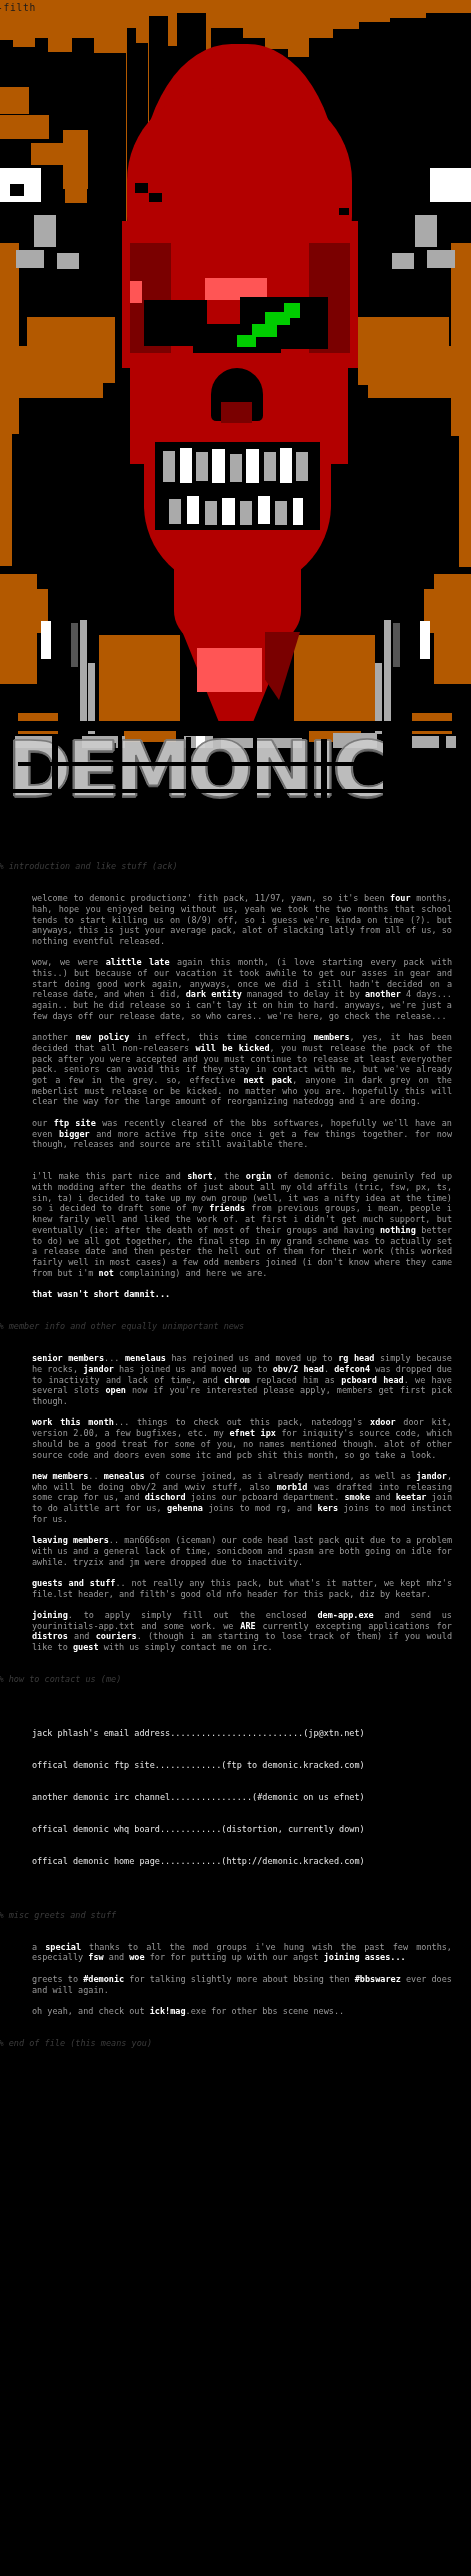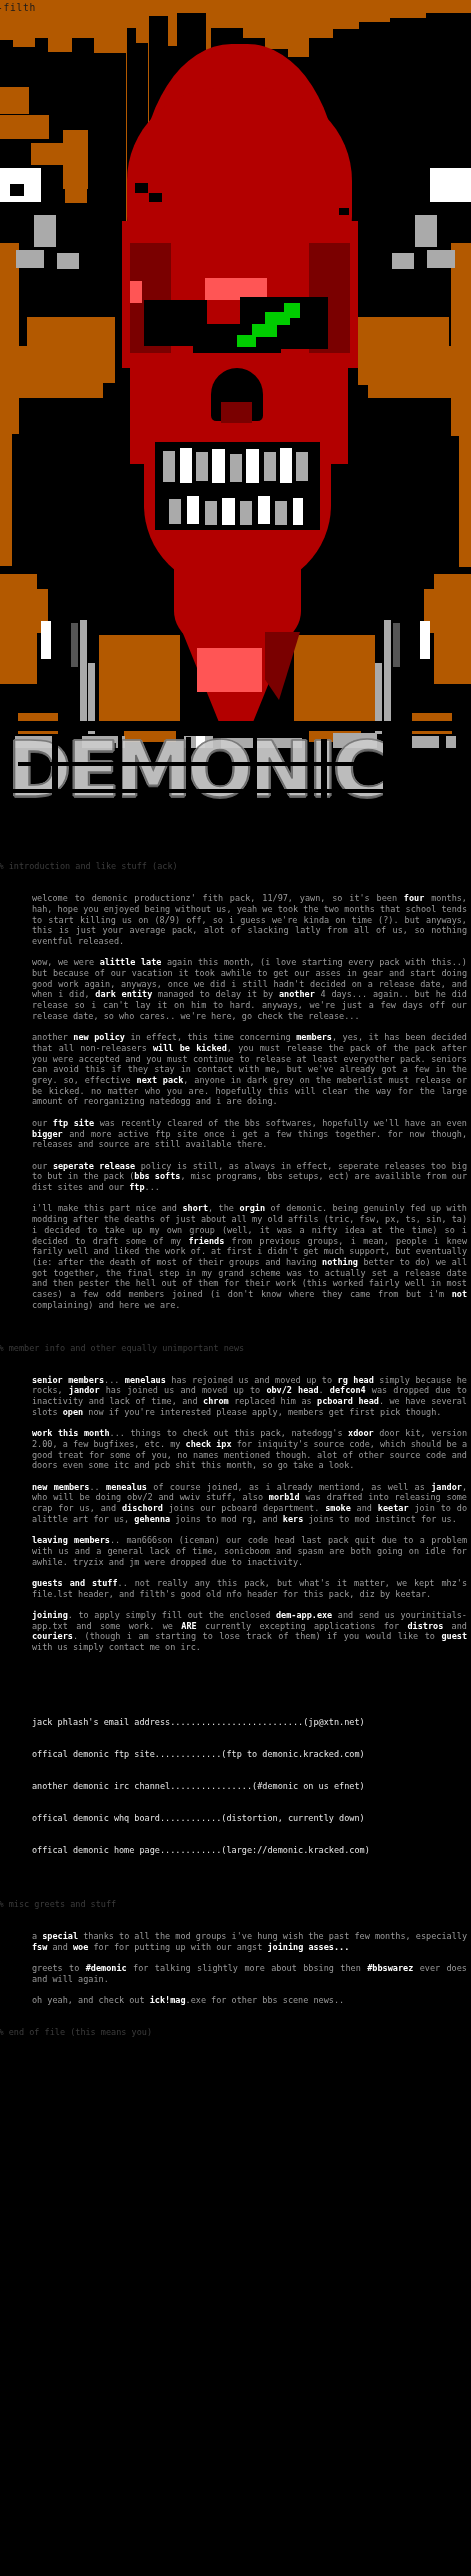--- a/index.html
+++ b/index.html
@@ -133,24 +133,25 @@
     line-height: 10.7px;
     font-family: "DejaVu Sans Mono", "Liberation Mono", monospace;
   }
   .sect-head {
     color: #3c3c3c;
     font-size: 8.5px;
     line-height: 10.7px;
     margin: 0 12px 0 -1.5px;
     padding: 0 0 0 0;
     white-space: pre;
+    font-style: italic;
   }
   .para {
     margin: 0;
-    padding: 0 4px 0 32px;
+    padding: 0 19px 0 32px;
     color: #9a9a9a;
     white-space: normal;
     text-align: justify;
     text-justify: inter-word;
   }
   .para b, .para strong { color: #ffffff; font-weight: bold; }
   .spacer-s { height: 10.7px; }
   .spacer-m { height: 21.4px; }
 
   .contact-list {
@@ -360,48 +361,49 @@
   <div class="sect-head">% introduction and like stuff (ack)</div>
   <div class="spacer-m"></div>
   <p class="para">welcome  to  demonic  productionz'  fith   pack, 11/97,  yawn,  so it's been <b>four</b> months, hah, hope you enjoyed being without us, yeah we  took  the two  months  that  school tends  to start  killing us on (8/9) off, so i guess we're kinda on time (?). but anyways, this is just your  average pack, alot  of slacking latly from all of us, so nothing eventful released.</p>
   <div class="spacer-s"></div>
   <p class="para">wow, we  were <b>alittle late</b> again this month, (i love starting every pack with this..) but because of our vacation it took awhile to get our asses in gear and start doing good work again, anyways, once we did i still hadn't decided on a release  date, and when i did, <b>dark entity</b> managed to delay  it by <b>another</b> 4 days... again.. but he did release so i can't lay it on him to hard. anyways, we're just a few days off our  release date, so who cares.. we're here, go check the release...</p>
   <div class="spacer-s"></div>
   <p class="para">another <b>new policy</b> in effect, this time concerning <b>members</b>, yes, it has been  decided  that  all non-releasers <b>will be kicked</b>, you must release the pack of  the pack after you were  accepted and you must continue  to release at  least everyother  pack. seniors  can avoid this if they stay in contact with me, but  we've  already got a few in the  grey. so, effective  <b>next pack</b>, anyone  in dark grey on the meberlist  must  release  or be  kicked. no matter who  you are. hopefully  this  will  clear  the  way  for  the  large  amount  of reorganizing natedogg and i are doing.</p>
   <div class="spacer-s"></div>
   <p class="para">our <b>ftp site</b>  was recently  cleared of the bbs softwares, hopefully we'll have an even <b>bigger</b> and more active ftp site once i get a few things  together. for  now though,  releases  and source  are still available there.</p>
   <div class="spacer-s"></div>
-  <p class="para">our <b>seperate release</b> policy is still, as always in effect, seperate releases too big to but in the  pack (<b>bbs softs</b>, misc programs, bbs setups, ect) are availible  from our dist sites and our <b>ftp</b>...</p>
   <div class="spacer-s"></div>
   <p class="para">i'll make  this part  nice and  <b>short</b>, the <b>orgin</b> of demonic.  being genuinly fed up with modding after the deaths of  just  about all my old  affils  (tric, fsw, px, ts, sin, ta) i  decided to take up  my own group (well, it was a nifty idea at the time) so i  decided  to draft  some of my <b>friends</b> from  previous groups, i  mean, people  i knew farily well and liked the work of.  at first i didn't get much support, but  eventually  (ie: after the  death of  most of  their groups  and having <b>nothing</b>  better to do) we all got  together, the final  step in my  grand scheme was  to actually set a release date and then pester  the hell  out of them for their  work (this worked fairly well in  most cases) a few odd  members joined (i don't know where they came from but i'm <b>not</b> complaining) and here we are.</p>
   <div class="spacer-s"></div>
+  <p class="para"><b>that wasn't short damnit...</b></p>
   <div class="spacer-m"></div>
 
   <div class="sect-head">% member info and other equally unimportant news</div>
   <div class="spacer-m"></div>
   <p class="para"><b>senior  members</b>... <b>menelaus</b> has rejoined us and moved up to <b>rg head</b> simply because he rocks, <b>jandor</b> has  joined us and moved up to <b>obv/2 head</b>. <b>defcon4</b> was dropped due to  inactivity and lack  of time, and <b>chrom</b> replaced him as <b>pcboard head</b>. we have  several slots <b>open</b> now if you're interested please apply, members get first pick though.</p>
   <div class="spacer-s"></div>
-  <p class="para"><b>work  this  month</b>...  things  to  check  out  this pack, natedogg's <b>xdoor</b> door kit, version 2.00, a few bugfixes, etc. my <b>check ipx</b> for  iniquity's  source code,  which should  be a good treat for some of you, no names mentioned though. alot of other source code and doors even some itc and pcb shit this month, so go take a look.</p>
+  <p class="para"><b>work  this  month</b>...  things  to  check  out  this pack, natedogg's <b>xdoor</b> door kit, version 2.00, a few bugfixes, etc. my <b>efnet ipx</b> for  iniquity's  source code,  which should  be a good treat for some of you, no names mentioned though. alot of other source code and doors even some itc and pcb shit this month, so go take a look.</p>
   <div class="spacer-s"></div>
   <p class="para"><b>new  members</b>.. <b>menealus</b> of course joined, as i already mentiond, as well as <b>jandor</b>, who will be doing obv/2 and wwiv stuff, also <b>morb1d</b> was drafted into releasing some crap for us, and <b>dischord</b> joins our pcboard department. <b>smoke</b> and <b>keetar</b> join to do alittle art for us, <b>gehenna</b> joins to mod rg, and <b>kers</b> joins to mod instinct for us.</p>
   <div class="spacer-s"></div>
   <p class="para"><b>leaving members</b>.. man666son  (iceman) our code  head last pack quit due to a problem with us and a general lack of time, sonicboom  and spasm are both going on idle for awhile. tryzix and jm were dropped due to inactivity.</p>
   <div class="spacer-s"></div>
   <p class="para"><b>guests and stuff</b>.. not really any this pack, but what's  it matter, we kept mhz's  file.lst header, and filth's good old nfo header for this pack, diz by keetar.</p>
   <div class="spacer-s"></div>
   <p class="para"><b>joining</b>.  to  apply  simply fill out the  enclosed <b>dem-app.exe</b>  and send  us  yourinitials-app.txt  and  some work.  we <b>ARE</b>  currently excepting  applications  for  <b>distros</b> and  <b>couriers</b>. (though  i am starting to lose track of them) if you would like  to <b>guest</b> with us simply contact me on irc.</p>
   <div class="spacer-m"></div>
 
+  <div class="sect-head">% how to contact us (me)</div>
   <div class="spacer-m"></div>
   <div class="contact-list">
     <div><span class="lbl">jack phlash's email address</span><span class="dots">..........................</span><span class="val">(jp@xtn.net)</span></div>
     <div><span class="lbl">offical demonic ftp site</span><span class="dots">.............</span><span class="val">(ftp to demonic.kracked.com)</span></div>
     <div><span class="lbl">another demonic irc channel</span><span class="dots">................</span><span class="val">(#demonic on us efnet)</span></div>
     <div><span class="lbl">offical demonic whq board</span><span class="dots">............</span><span class="val">(distortion, currently down)</span></div>
-    <div><span class="lbl">offical demonic home page</span><span class="dots">............</span><span class="val">(large://demonic.kracked.com)</span></div>
+    <div><span class="lbl">offical demonic home page</span><span class="dots">............</span><span class="val">(http://demonic.kracked.com)</span></div>
   </div>
   <div class="spacer-m"></div>
 
   <div class="sect-head">% misc greets and stuff</div>
   <div class="spacer-m"></div>
   <p class="para">a <b>special</b> thanks to all the mod groups i've hung  wish the past few months, especially <b>fsw</b>  and <b>woe</b> for  for putting up with  our angst <b>joining asses...</b></p>
   <div class="spacer-s"></div>
   <p class="para">greets  to <b>#demonic</b>  for talking  slightly more  about bbsing then <b>#bbswarez</b> ever does and will again.</p>
   <div class="spacer-s"></div>
   <p class="para">oh yeah, and check out <b>ick!mag</b>.exe for other bbs scene news..</p>

